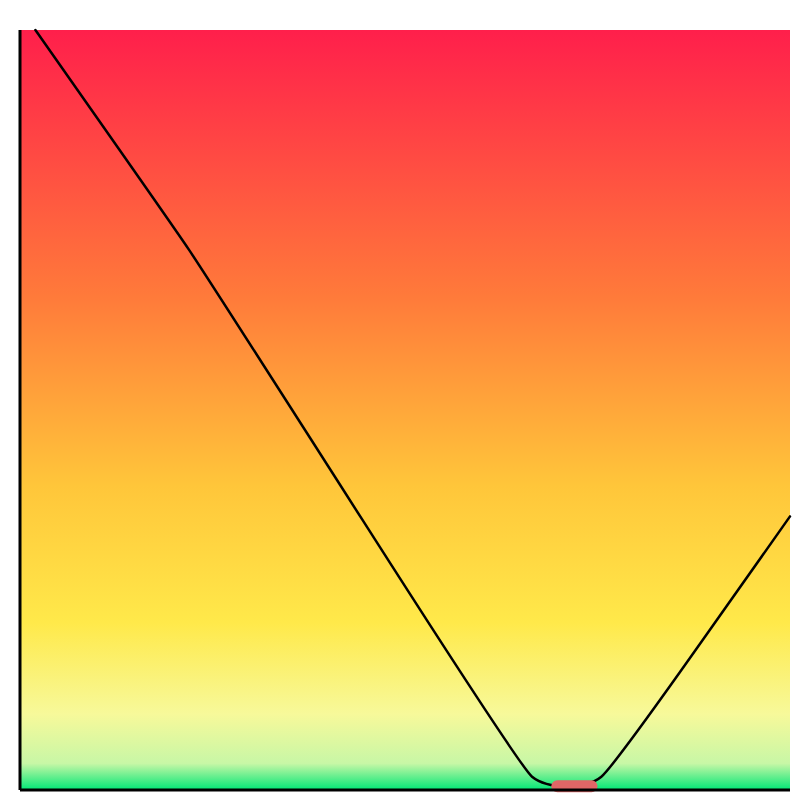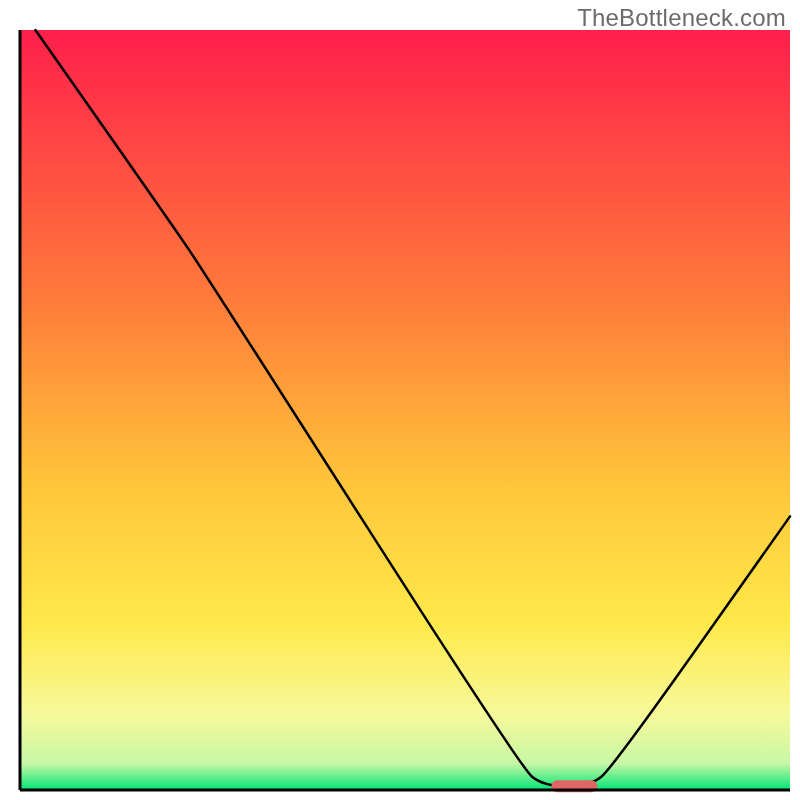--- a/index.html
+++ b/index.html
@@ -29,21 +29,20 @@
     position: absolute;
     left: 0;
     top: 0;
   }
 </style>
 </head>
 <body>
 
 <div class="chart-container">
 
-  <div class="watermark">TheBottleneck.com</div>
 
   <svg class="plot" width="800" height="800" viewBox="0 0 800 800">
     <defs>
       <linearGradient id="bg-grad" x1="0" y1="0" x2="0" y2="1">
           <stop offset="0.00%" stop-color="#ff1f4b"></stop>
           <stop offset="35.00%" stop-color="#ff7a3a"></stop>
           <stop offset="60.00%" stop-color="#ffc63a"></stop>
           <stop offset="78.00%" stop-color="#ffe94a"></stop>
           <stop offset="90.00%" stop-color="#f7f99a"></stop>
           <stop offset="96.50%" stop-color="#c8f7a6"></stop>

